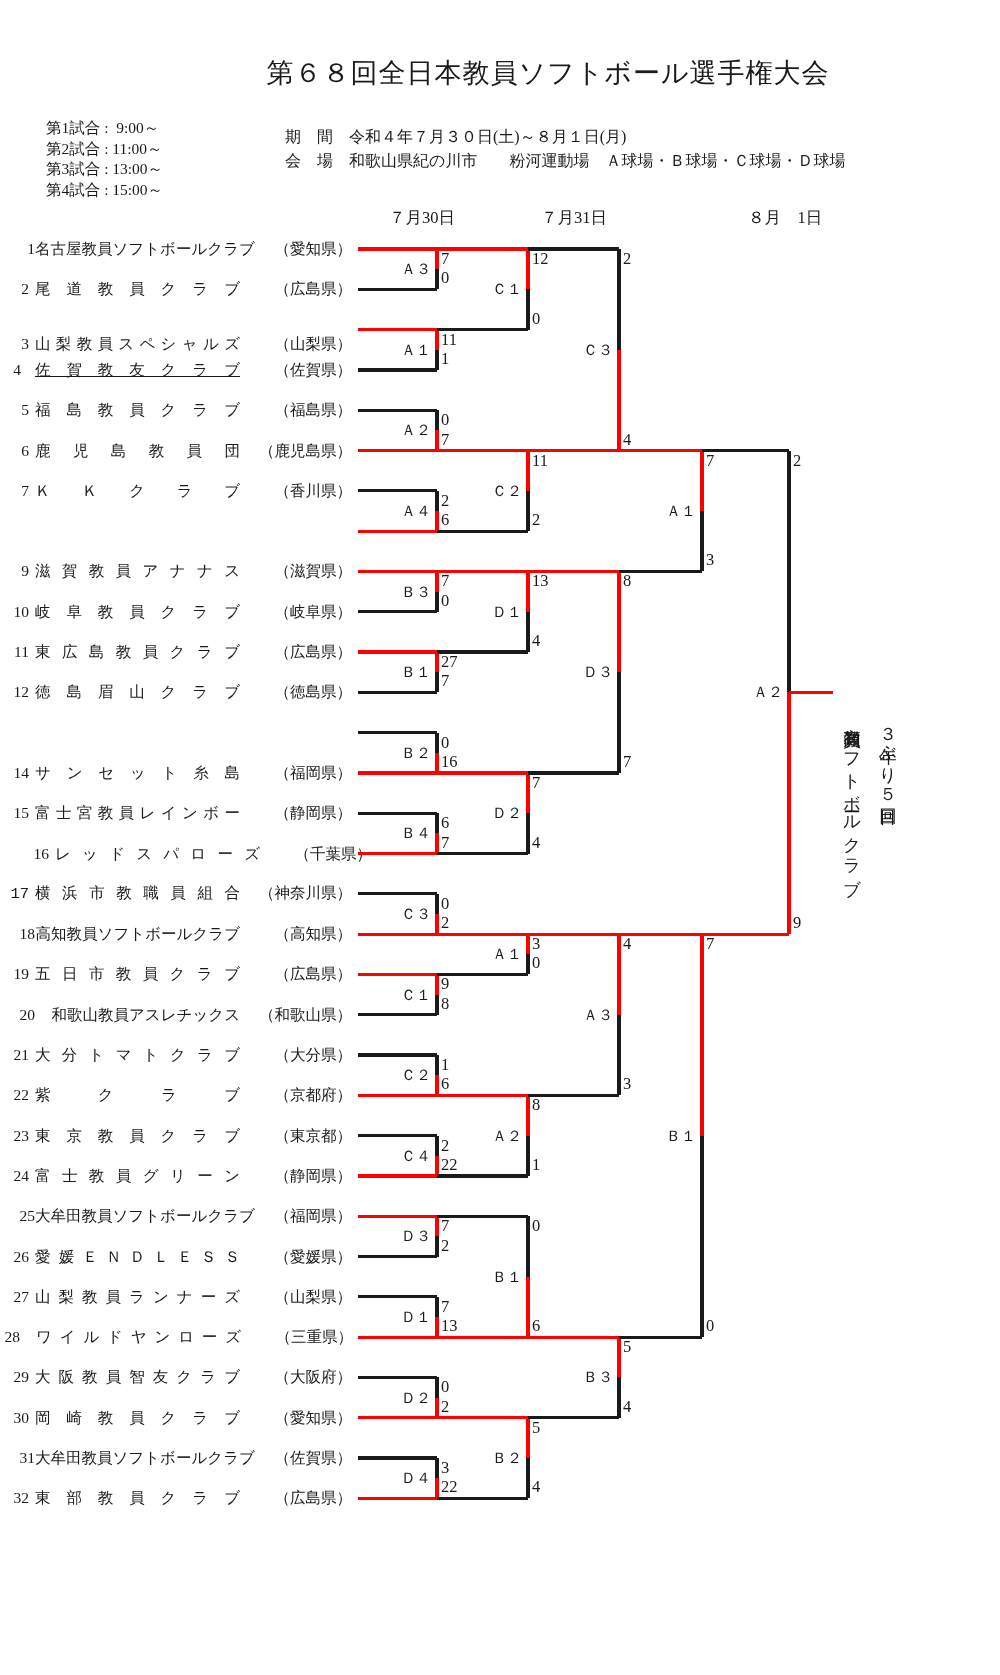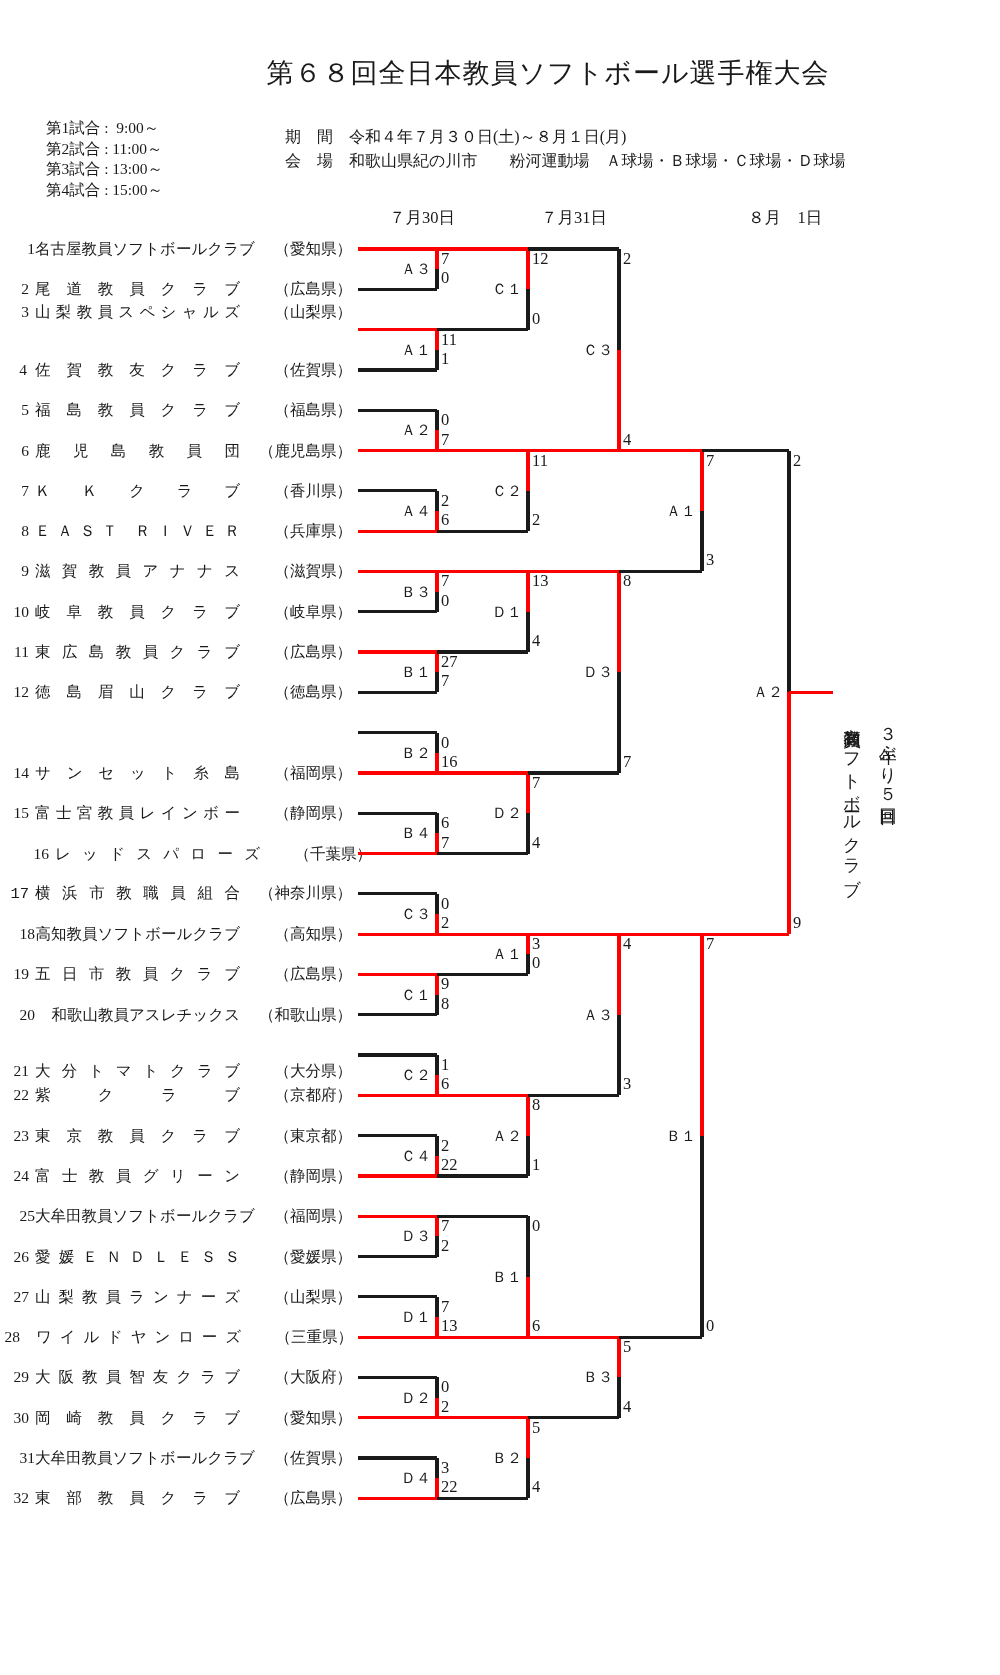--- a/index.html
+++ b/index.html
@@ -73,38 +73,37 @@
 
 <div id="date-headers">
   <span class="dh0">７月30日</span>
   <span class="dh1">７月31日</span>
   <span class="dh2">８月　1日</span>
 </div>
 
 <div id="teams">
     <div class="team-row" style="top: 238px;"><span class="tnum" style="width: 20px;">1</span><span class="tname" style="width: 205px; text-align: right;">名古屋教員ソフトボールクラブ</span><span class="tpref" style="width: 112px;">（愛知県）</span></div>
     <div class="team-row" style="top: 278.3px;"><span class="tnum" style="width: 20px;">2</span><span class="tname" style="width: 205px; text-align: justify; text-align-last: justify; padding-left: 6px;">尾道教員クラブ</span><span class="tpref" style="width: 112px;">（広島県）</span></div>
-    <div class="team-row" style="top: 301px;"><span class="tnum" style="width: 20px;">3</span><span class="tname" style="width: 205px; text-align: justify; text-align-last: justify; padding-left: 6px;">山梨教員スペシャルズ</span><span class="tpref" style="width: 112px;">（山梨県）</span></div>
-    <div class="team-row" style="top: 358.9px;"><span class="tnum" style="width: 20px;">4</span><span class="tname" style="width: 205px; text-align: justify; text-align-last: justify; padding-left: 8px;">佐賀教友クラブ</span><span class="tpref" style="width: 112px;">（佐賀県）</span></div>
+    <div class="team-row" style="top: 333px;"><span class="tnum" style="width: 20px;">3</span><span class="tname" style="width: 205px; text-align: justify; text-align-last: justify; padding-left: 6px;">山梨教員スペシャルズ</span><span class="tpref" style="width: 112px;">（山梨県）</span></div>
+    <div class="team-row" style="top: 358.9px;"><span class="tnum" style="width: 20px;">4</span><span class="tname" style="width: 205px; text-align: justify; text-align-last: justify; padding-left: 14px; text-decoration: underline;">佐賀教友クラブ</span><span class="tpref" style="width: 112px;">（佐賀県）</span></div>
     <div class="team-row" style="top: 399.2px;"><span class="tnum" style="width: 20px;">5</span><span class="tname" style="width: 205px; text-align: justify; text-align-last: justify; padding-left: 6px;">福島教員クラブ</span><span class="tpref" style="width: 112px;">（福島県）</span></div>
     <div class="team-row" style="top: 439.5px;"><span class="tnum" style="width: 20px;">6</span><span class="tname" style="width: 205px; text-align: justify; text-align-last: justify; padding-left: 6px;">鹿児島教員団</span><span class="tpref" style="width: 112px;">（鹿児島県）</span></div>
     <div class="team-row" style="top: 479.8px;"><span class="tnum" style="width: 20px;">7</span><span class="tname" style="width: 205px; text-align: justify; text-align-last: justify; padding-left: 6px;">ＫＫクラブ</span><span class="tpref" style="width: 112px;">（香川県）</span></div>
-    <div class="team-row" style="top: 520.1px;"><span class="tnum" style="width: 20px;">8</span><span class="tname" style="width: 205px; text-align: justify; text-align-last: justify; padding-left: 6px;">ＥＡＳＴ ＲＩＶＥＲ</span><span class="tpref" style="width: 112px;">（兵庫県）</span></div>
     <div class="team-row" style="top: 560.4px;"><span class="tnum" style="width: 20px;">9</span><span class="tname" style="width: 205px; text-align: justify; text-align-last: justify; padding-left: 6px;">滋賀教員アナナス</span><span class="tpref" style="width: 112px;">（滋賀県）</span></div>
     <div class="team-row" style="top: 600.7px;"><span class="tnum" style="width: 20px;">10</span><span class="tname" style="width: 205px; text-align: justify; text-align-last: justify; padding-left: 6px;">岐阜教員クラブ</span><span class="tpref" style="width: 112px;">（岐阜県）</span></div>
     <div class="team-row" style="top: 641px;"><span class="tnum" style="width: 20px;">11</span><span class="tname" style="width: 205px; text-align: justify; text-align-last: justify; padding-left: 6px;">東広島教員クラブ</span><span class="tpref" style="width: 112px;">（広島県）</span></div>
     <div class="team-row" style="top: 681.3px;"><span class="tnum" style="width: 20px;">12</span><span class="tname" style="width: 205px; text-align: justify; text-align-last: justify; padding-left: 6px;">徳島眉山クラブ</span><span class="tpref" style="width: 112px;">（徳島県）</span></div>
     <div class="team-row" style="top: 761.9px;"><span class="tnum" style="width: 20px;">14</span><span class="tname" style="width: 205px; text-align: justify; text-align-last: justify; padding-left: 6px;">サンセット糸島</span><span class="tpref" style="width: 112px;">（福岡県）</span></div>
     <div class="team-row" style="top: 802.2px;"><span class="tnum" style="width: 20px;">15</span><span class="tname" style="width: 205px; text-align: justify; text-align-last: justify; padding-left: 6px;">富士宮教員レインボー</span><span class="tpref" style="width: 112px;">（静岡県）</span></div>
     <div class="team-row" style="top: 842.5px; padding-left: 20px;"><span class="tnum" style="width: 20px;">16</span><span class="tname" style="width: 205px; text-align: justify; text-align-last: justify; padding-left: 6px;">レッドスパローズ</span><span class="tpref" style="width: 112px;">（千葉県）</span></div>
     <div class="team-row" style="top: 882.8px; font-family: Liberation Mono, monospace;"><span class="tnum" style="width: 20px;">17</span><span class="tname" style="width: 205px; text-align: justify; text-align-last: justify; padding-left: 6px;">横浜市教職員組合</span><span class="tpref" style="width: 112px;">（神奈川県）</span></div>
     <div class="team-row" style="top: 923.1px;"><span class="tnum" style="width: 20px;">18</span><span class="tname" style="width: 205px; text-align: right;">高知教員ソフトボールクラブ</span><span class="tpref" style="width: 112px;">（高知県）</span></div>
     <div class="team-row" style="top: 963.4px;"><span class="tnum" style="width: 20px;">19</span><span class="tname" style="width: 205px; text-align: justify; text-align-last: justify; padding-left: 6px;">五日市教員クラブ</span><span class="tpref" style="width: 112px;">（広島県）</span></div>
     <div class="team-row" style="top: 1003.7px;"><span class="tnum" style="width: 20px;">20</span><span class="tname" style="width: 205px; text-align: right;">和歌山教員アスレチックス</span><span class="tpref" style="width: 112px;">（和歌山県）</span></div>
-    <div class="team-row" style="top: 1044px;"><span class="tnum" style="width: 20px; margin-top: 16px;">21</span><span class="tname" style="width: 205px; text-align: justify; text-align-last: justify; padding-left: 6px;">大分トマトクラブ</span><span class="tpref" style="width: 112px;">（大分県）</span></div>
+    <div class="team-row" style="top: 1044px;"><span class="tnum" style="width: 20px;">21</span><span class="tname" style="width: 205px; text-align: justify; text-align-last: justify; padding-left: 6px;">大分トマトクラブ</span><span class="tpref" style="width: 112px;">（大分県）</span></div>
     <div class="team-row" style="top: 1084.3px;"><span class="tnum" style="width: 20px;">22</span><span class="tname" style="width: 205px; text-align: justify; text-align-last: justify; padding-left: 6px;">紫クラブ</span><span class="tpref" style="width: 112px;">（京都府）</span></div>
     <div class="team-row" style="top: 1124.6px;"><span class="tnum" style="width: 20px;">23</span><span class="tname" style="width: 205px; text-align: justify; text-align-last: justify; padding-left: 6px;">東京教員クラブ</span><span class="tpref" style="width: 112px;">（東京都）</span></div>
     <div class="team-row" style="top: 1164.9px;"><span class="tnum" style="width: 20px;">24</span><span class="tname" style="width: 205px; text-align: justify; text-align-last: justify; padding-left: 6px;">富士教員グリーン</span><span class="tpref" style="width: 112px;">（静岡県）</span></div>
     <div class="team-row" style="top: 1205.2px;"><span class="tnum" style="width: 20px;">25</span><span class="tname" style="width: 205px; text-align: right;">大牟田教員ソフトボールクラブ</span><span class="tpref" style="width: 112px;">（福岡県）</span></div>
     <div class="team-row" style="top: 1245.5px;"><span class="tnum" style="width: 20px;">26</span><span class="tname" style="width: 205px; text-align: justify; text-align-last: justify; padding-left: 6px;">愛媛ＥＮＤＬＥＳＳ</span><span class="tpref" style="width: 112px;">（愛媛県）</span></div>
     <div class="team-row" style="top: 1285.8px;"><span class="tnum" style="width: 20px;">27</span><span class="tname" style="width: 205px; text-align: justify; text-align-last: justify; padding-left: 6px;">山梨教員ランナーズ</span><span class="tpref" style="width: 112px;">（山梨県）</span></div>
     <div class="team-row" style="top: 1326.1px;"><span class="tnum" style="width: 20px;">28</span><span class="tname" style="width: 205px; text-align: justify; text-align-last: justify; padding-left: 16px;">ワイルドヤンローズ</span><span class="tpref" style="width: 112px;">（三重県）</span></div>
     <div class="team-row" style="top: 1366.4px;"><span class="tnum" style="width: 20px;">29</span><span class="tname" style="width: 205px; text-align: justify; text-align-last: justify; padding-left: 6px;">大阪教員智友クラブ</span><span class="tpref" style="width: 112px;">（大阪府）</span></div>
     <div class="team-row" style="top: 1406.7px;"><span class="tnum" style="width: 20px;">30</span><span class="tname" style="width: 205px; text-align: justify; text-align-last: justify; padding-left: 6px;">岡崎教員クラブ</span><span class="tpref" style="width: 112px;">（愛知県）</span></div>
     <div class="team-row" style="top: 1447px;"><span class="tnum" style="width: 20px;">31</span><span class="tname" style="width: 205px; text-align: right;">大牟田教員ソフトボールクラブ</span><span class="tpref" style="width: 112px;">（佐賀県）</span></div>

